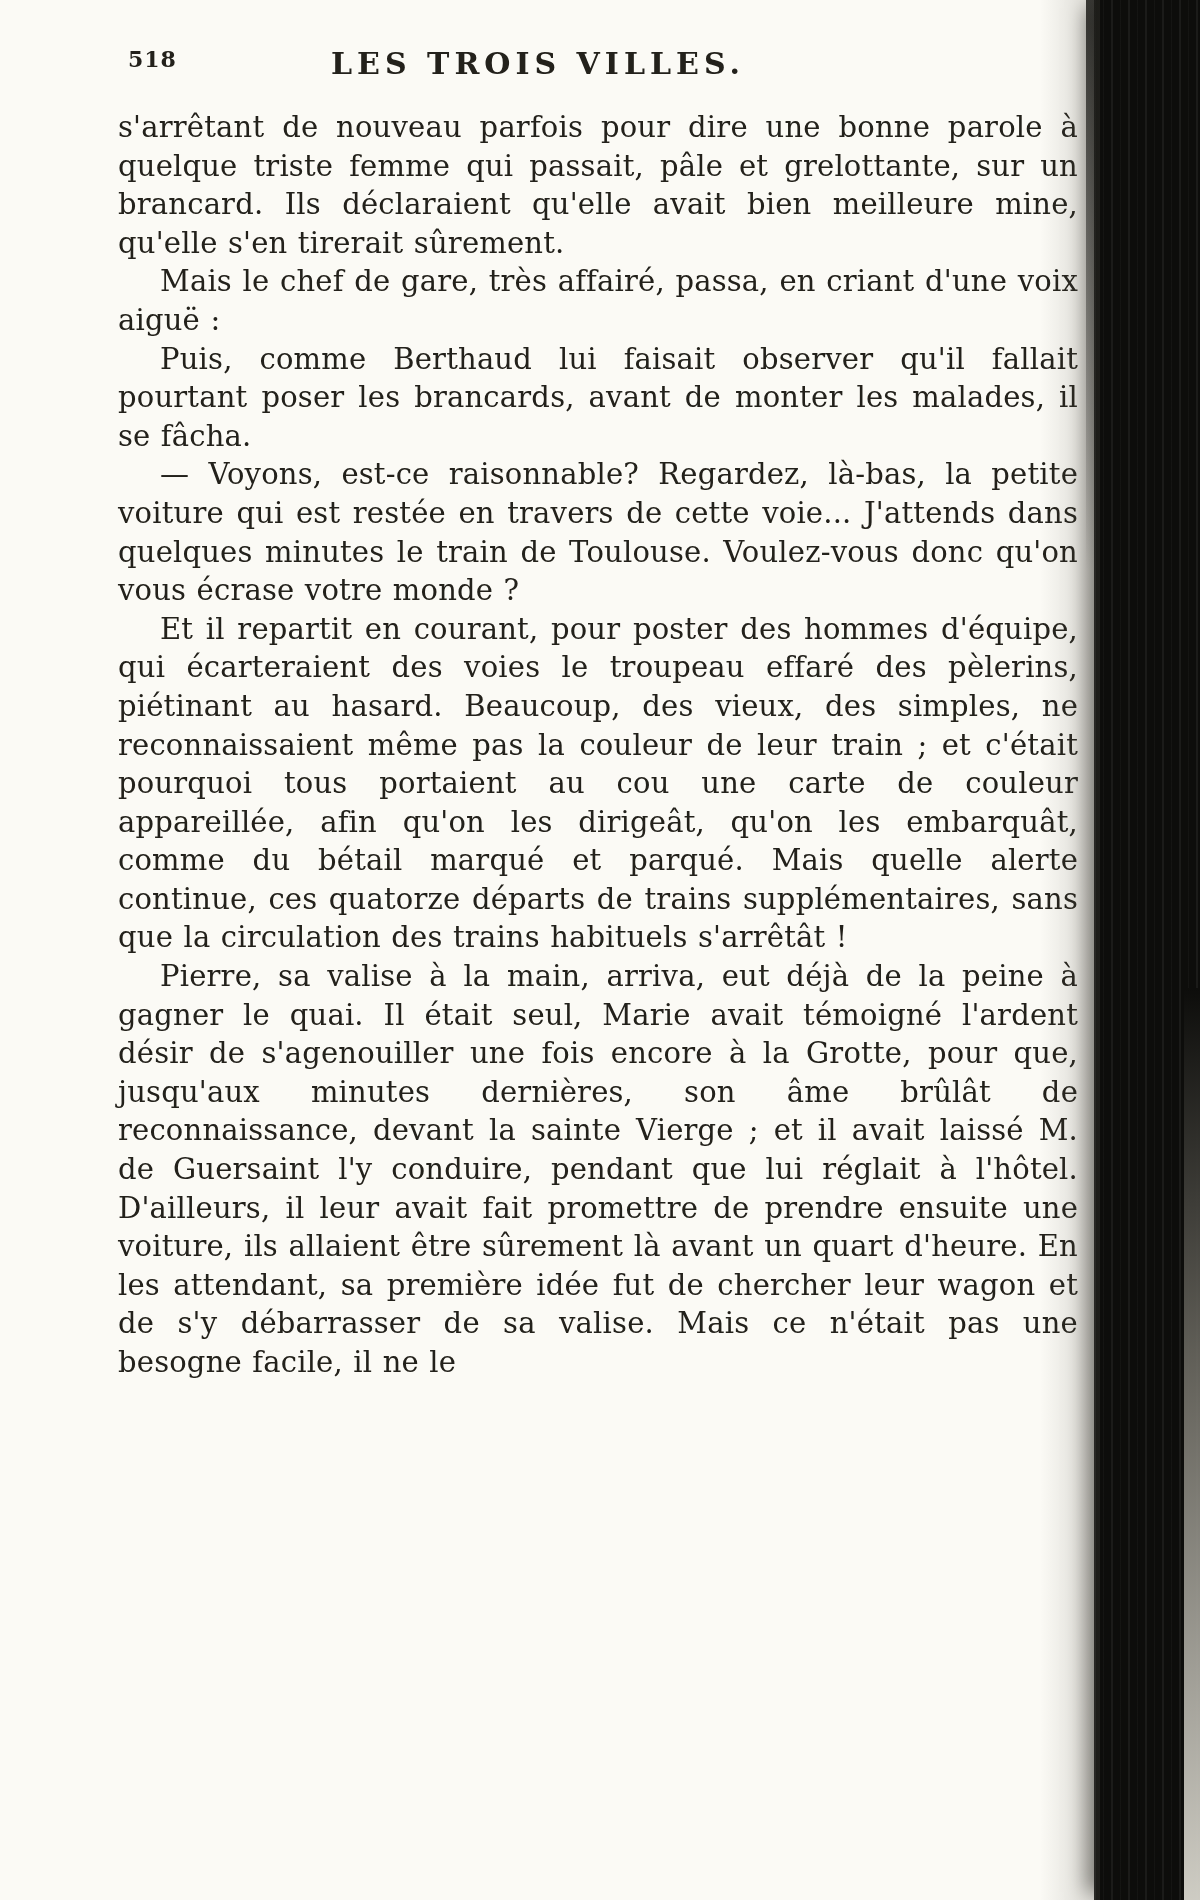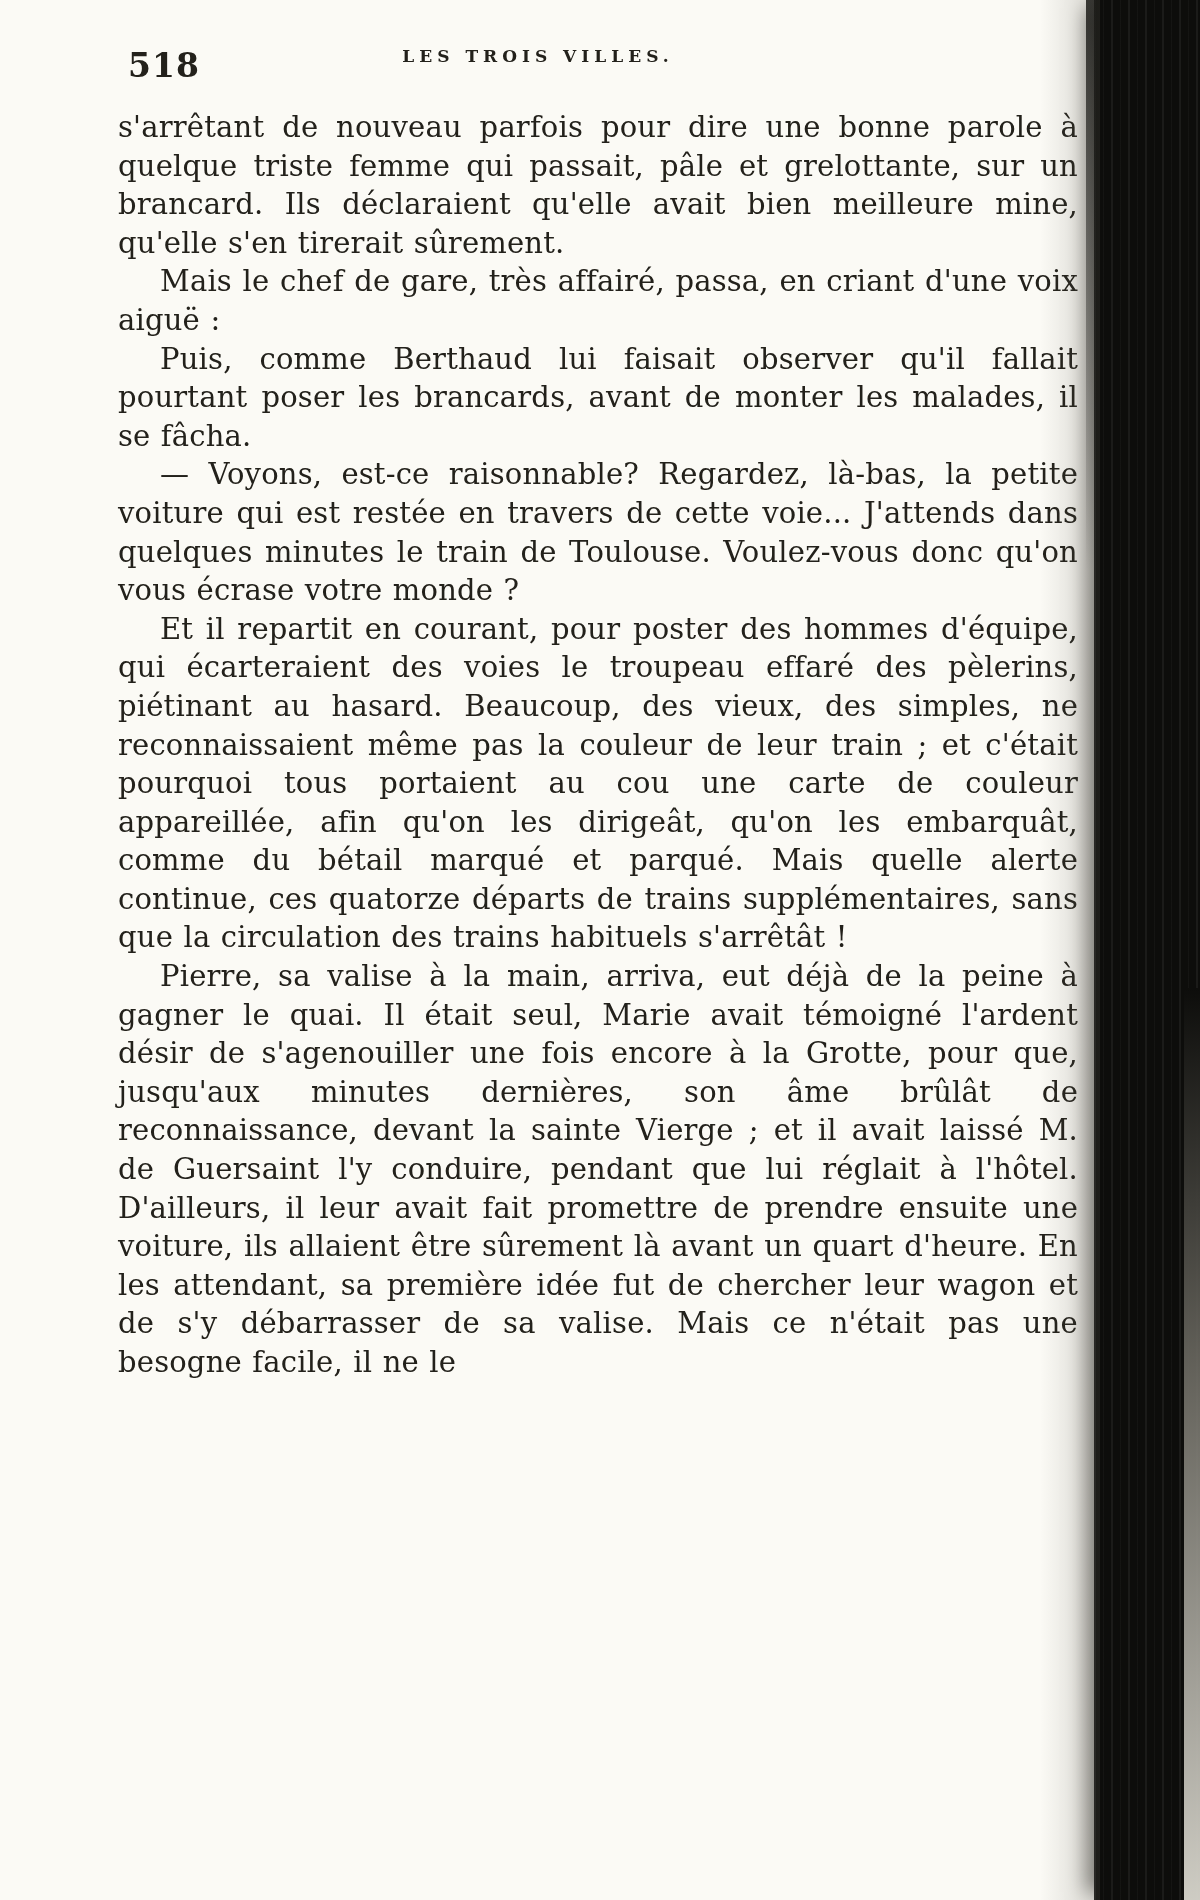--- a/index.html
+++ b/index.html
@@ -34,31 +34,31 @@
   }
   .header {
     position: relative;
     height: 46px;
     margin-bottom: 22px;
   }
   .pagenum {
     position: absolute;
     left: 10px;
     top: 6px;
-    font-size: 33px;
+    font-size: 22px;
     font-weight: 700;
     letter-spacing: 1px;
   }
   .running-title {
     position: absolute;
     left: 0;
     right: 120px;
     top: 6px;
     text-align: center;
-    font-size: 17px;
+    font-size: 30px;
     font-weight: 700;
     letter-spacing: 5px;
     white-space: nowrap;
   }
   .bodytext p.para {
     margin: 0;
     font-size: 29px;
     line-height: 38.6px;
     text-align: justify;
     letter-spacing: 0.2px;

